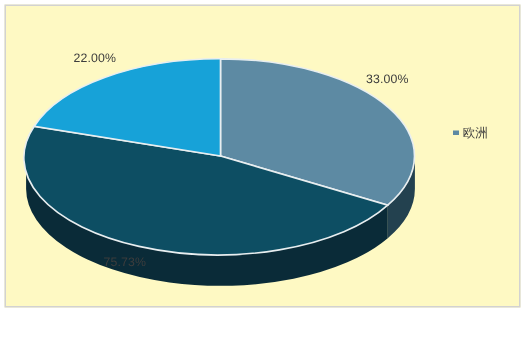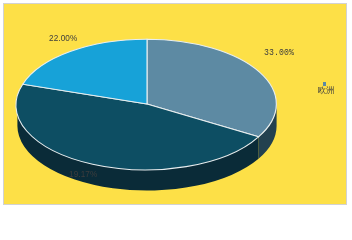--- a/index.html
+++ b/index.html
@@ -15,21 +15,21 @@
     overflow: hidden;
     font-family: "Liberation Sans", "DejaVu Sans", sans-serif;
   }
   
   .chart-frame {
     position: absolute;
     left: 3px;
     top: 3px;
     width: 344px;
     height: 202px;
-    background: #fde047;
+    background: #fef9c3;
     border: 1px solid #d2d2d2;
     box-sizing: border-box;
   }
   .plot-area {
     position: absolute;
     left: 0;
     top: 0;
     width: 344px;
     height: 202px;
   }
@@ -42,36 +42,35 @@
   }
   
   .data-label {
     position: absolute;
     font-size: 8.2px;
     color: #3d3d3d;
     letter-spacing: 0.1px;
     white-space: nowrap;
   }
   .lbl-other  { left: 45px;  top: 30px; }
-  .lbl-europe { left: 260px; top: 44px; font-family: Liberation Mono, monospace; }
+  .lbl-europe { left: 240px; top: 44px; }
   .lbl-namer  { left: 65px;  top: 166px; }
 
   
   .legend {
     position: absolute;
     left: 298px;
     top: 78px;
     width: 48px;
   }
   .legend-item {
     display: flex;
     align-items: center;
     height: 12.5px;
     margin-bottom: 0.5px;
-    flex-direction: column;
   }
   .legend-swatch {
     width: 3.5px;
     height: 3.5px;
     flex: 0 0 auto;
     margin-right: 3px;
   }
   .legend-text {
     font-size: 8.4px;
     color: #3d3d3d;
@@ -105,21 +104,21 @@
           <path d="M 135 96 L 135 31.2 A 129.6 64.8 0 0 1 246.5 128.8 Z" fill="#5d8aa3" stroke="#e8eef0" stroke-width="1.1"></path>
 
           <path d="M 135 96 L 246.5 128.8 A 129.6 64.8 0 0 1 10.8 76.2 Z" fill="#0d4e63" stroke="#e8eef0" stroke-width="1.1"></path>
 
           <path d="M 135 96 L 10.8 76.2 A 129.6 64.8 0 0 1 135 31.2 Z" fill="#17a2d8" stroke="#e8eef0" stroke-width="1.1"></path>
         </g>
       </svg>
 
       <div class="data-label lbl-other">22.00%</div>
       <div class="data-label lbl-europe">33.00%</div>
-      <div class="data-label lbl-namer">19.17%</div>
+      <div class="data-label lbl-namer">75.73%</div>
 
       <div class="legend">
         <div class="legend-item">
           <span class="legend-swatch" style="background:#5d8aa3"></span>
           <span class="legend-text">欧洲</span>
         </div>
       </div>
 
     </div>
   </div>

